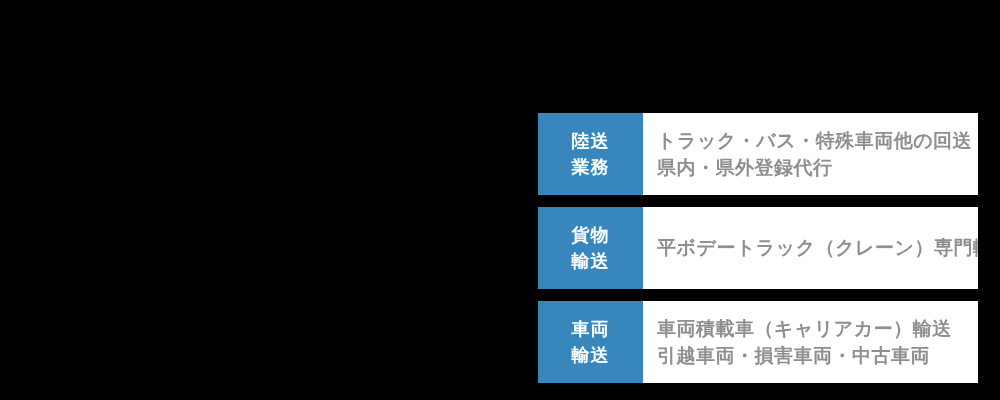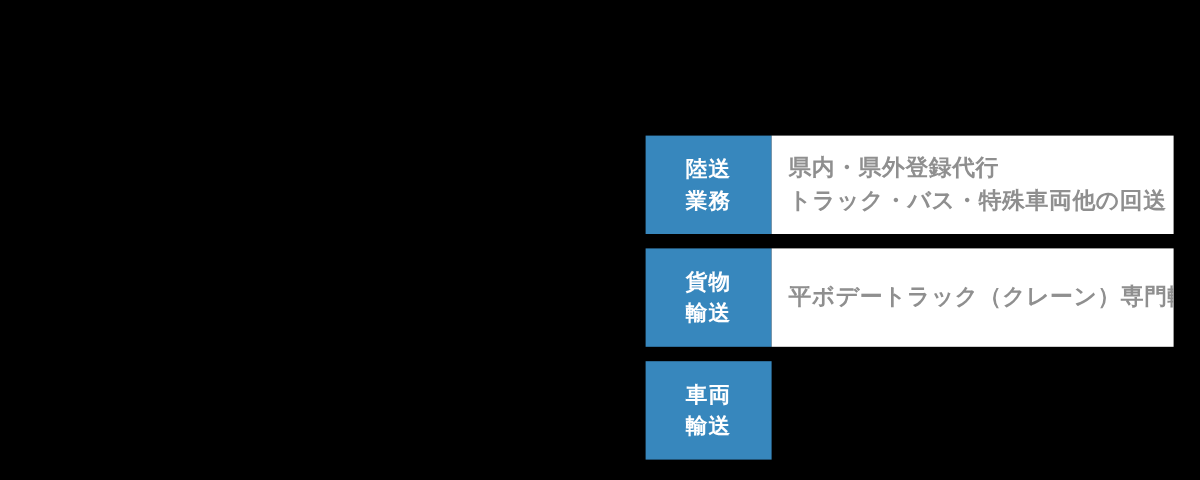--- a/index.html
+++ b/index.html
@@ -65,35 +65,39 @@
 <body>
 
 <div class="services">
 
   <div class="service-row">
     <div class="service-label">
       <span>陸送</span>
       <span>業務</span>
     </div>
     <div class="service-desc">
+      <span>トラック・バス・特殊車両他の回送</span>
       <span>県内・県外登録代行</span>
-      <span>トラック・バス・特殊車両他の回送</span>
     </div>
   </div>
 
   <div class="service-row">
     <div class="service-label">
       <span>貨物</span>
       <span>輸送</span>
     </div>
     <div class="service-desc">
       <span>平ボデートラック（クレーン）専門輸送</span>
     </div>
   </div>
 
   <div class="service-row">
     <div class="service-label">
       <span>車両</span>
       <span>輸送</span>
     </div>
+    <div class="service-desc">
+      <span>車両積載車（キャリアカー）輸送</span>
+      <span>引越車両・損害車両・中古車両</span>
+    </div>
   </div>
 
 </div>
 
 </body></html>

